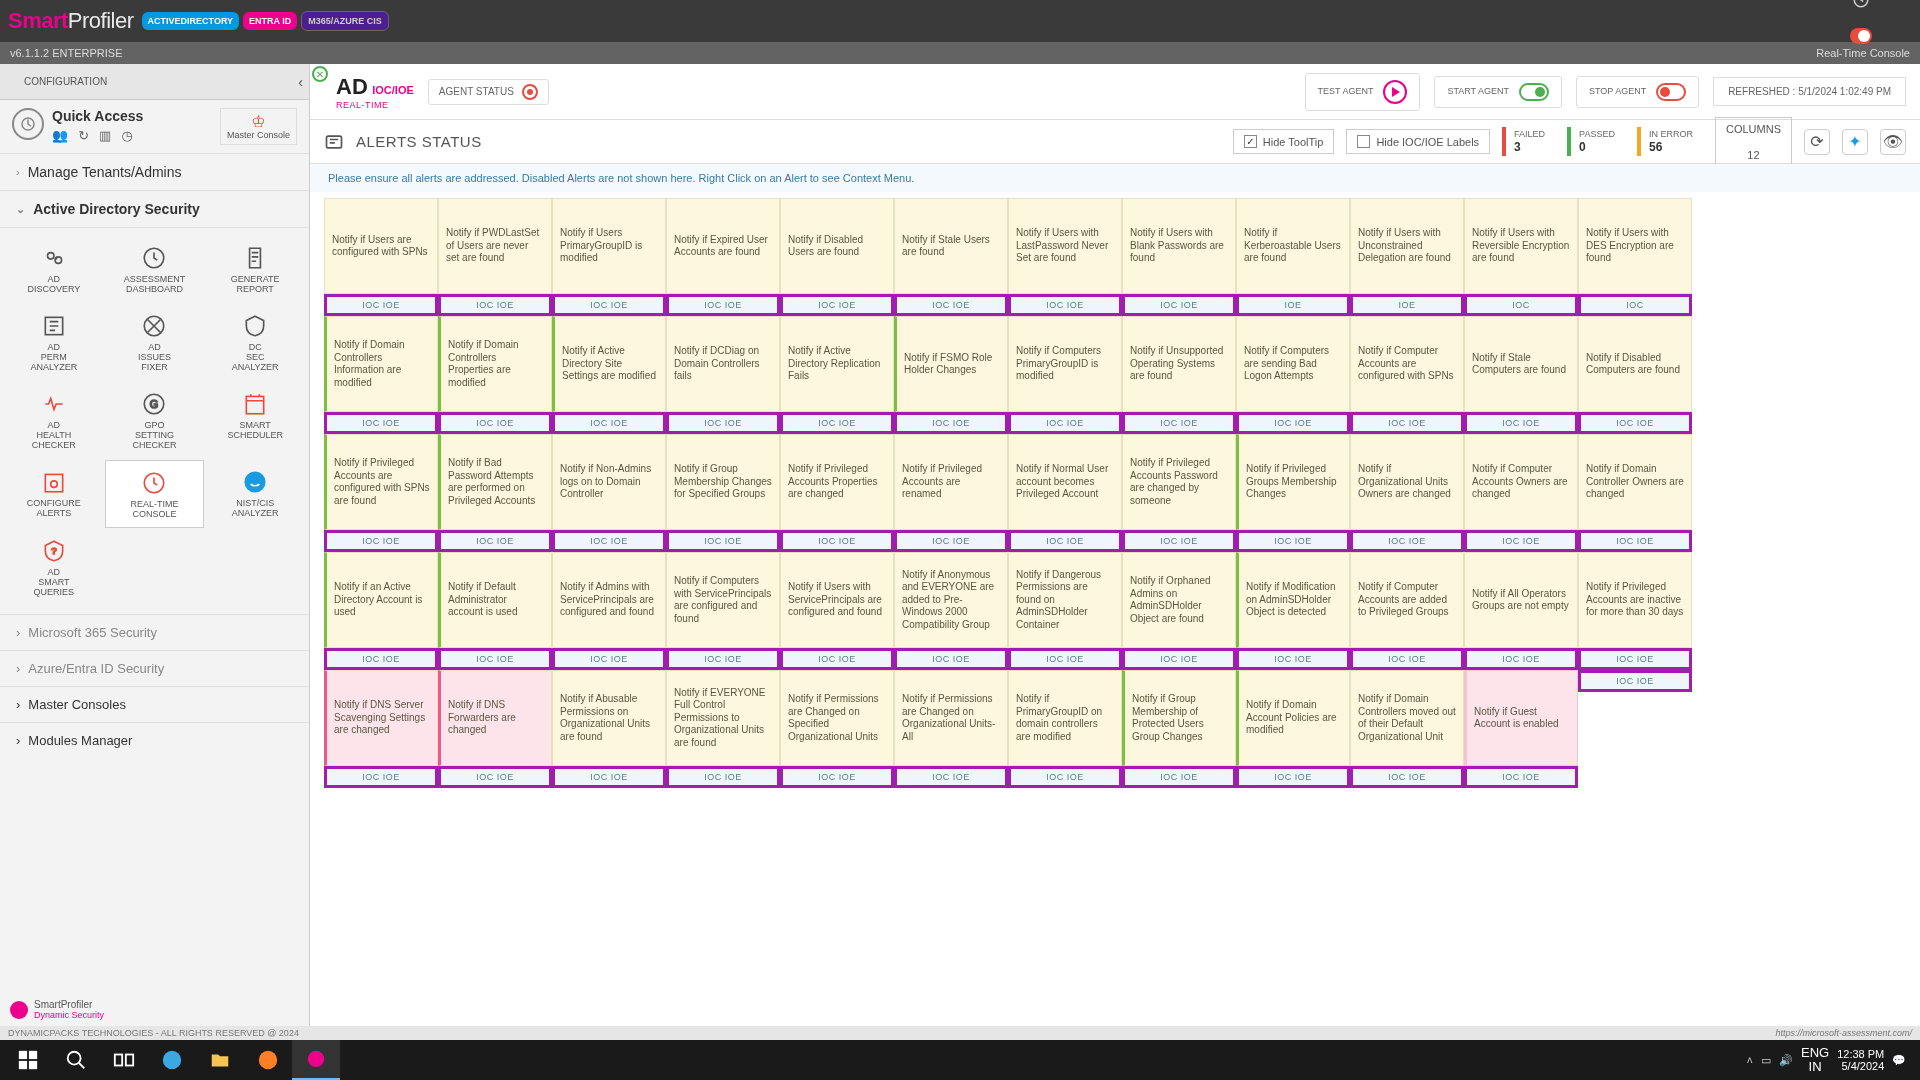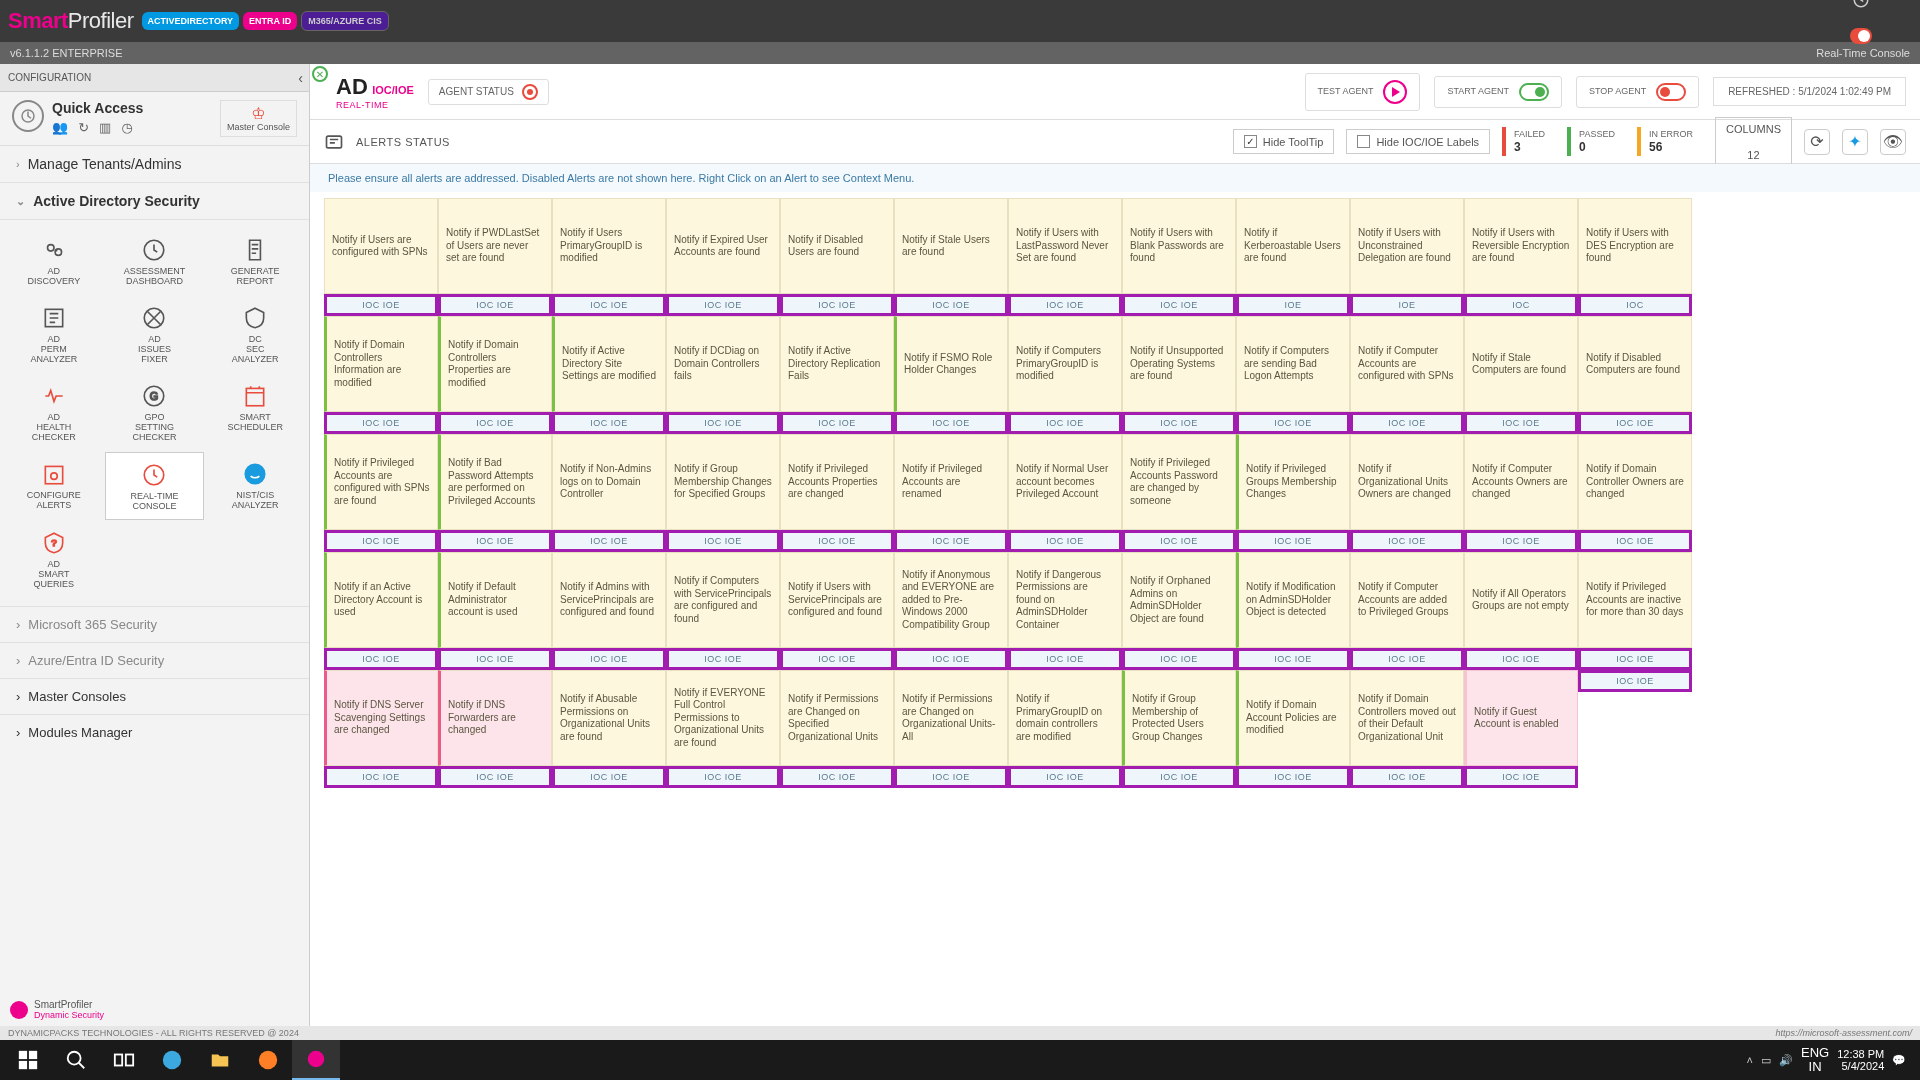--- a/index.html
+++ b/index.html
@@ -30,21 +30,21 @@
 
 
 .verbar { height:22px; background:#636363; color:#ddd; font-size:11px; display:flex; align-items:center; padding:0 10px; }
 .verbar-right { margin-left:auto; font-size:11px; }
 
 
 .main { display:flex; height:calc(1080px - 42px - 22px - 14px - 40px); }
 
 
 .sidebar { width:310px; background:#f3f3f3; border-right:1px solid #ccc; display:flex; flex-direction:column; }
-.config-hdr { height:28px; background:#e6e6e6; border-bottom:1px solid #ccc; display:flex; align-items:center; padding:0 8px; font-size:10px; color:#555; position:relative; }
+.config-hdr { height:36px; background:#e6e6e6; border-bottom:1px solid #ccc; display:flex; align-items:center; padding:0 24px; font-size:10px; color:#555; position:relative; }
 .config-hdr .collapse { position:absolute; right:6px; font-size:14px; color:#555; cursor:pointer; }
 .quick-access { padding:8px 12px; border-bottom:1px solid #ddd; display:flex; align-items:flex-start; gap:8px; }
 .qa-icon { width:32px; height:32px; border:2px solid #888; border-radius:50%; display:flex; align-items:center; justify-content:center; }
 .qa-icon svg { width:18px; height:18px; stroke:#888; fill:none; stroke-width:2; }
 .qa-text { flex:1; }
 .qa-title { font-size:14px; font-weight:600; color:#333; }
 .qa-icons-row { display:flex; gap:10px; margin-top:4px; }
 .qa-icons-row span { font-size:13px; color:#666; }
 .master-console-btn { border:1px solid #ddd; padding:4px 6px; text-align:center; font-size:9px; color:#555; line-height:1.1; }
 .master-console-btn .mc-icon { color:#e74c3c; font-size:16px; }
@@ -85,21 +85,21 @@
 .agent-btn .play::after { content:""; border-left:8px solid #ec008c; border-top:5px solid transparent; border-bottom:5px solid transparent; margin-left:2px; }
 .agent-btn .tog { width:30px; height:18px; border:2px solid #4caf50; border-radius:10px; position:relative; }
 .agent-btn .tog::after { content:""; position:absolute; width:10px; height:10px; background:#4caf50; border-radius:50%; top:2px; right:2px; }
 .agent-btn .tog.red { border-color:#e74c3c; }
 .agent-btn .tog.red::after { background:#e74c3c; left:2px; right:auto; }
 .refreshed { border:1px solid #ddd; border-radius:0; padding:8px 14px; font-size:10px; color:#666; }
 
 
 .alerts-row { height:44px; border-bottom:1px solid #ddd; display:flex; align-items:center; padding:0 14px; gap:12px; }
 .alerts-row .al-icon { width:20px; height:20px; }
-.alerts-row .al-title { font-size:11px; color:#555; letter-spacing:0.5px; }
+.alerts-row .al-title { font-size:15px; color:#555; letter-spacing:0.5px; }
 .alerts-row .spacer { flex:1; }
 .chk-box { border:1px solid #ccc; padding:5px 10px; font-size:11px; color:#555; display:flex; align-items:center; gap:6px; cursor:pointer; }
 .chk { width:13px; height:13px; border:1px solid #888; display:inline-flex; align-items:center; justify-content:center; font-size:10px; color:#333; }
 .stat-pill { border-left:4px solid; padding:2px 10px 2px 8px; font-size:9px; color:#666; line-height:1.2; }
 .stat-pill .v { font-size:12px; font-weight:600; color:#333; }
 .sp-fail { border-color:#e74c3c; }
 .sp-pass { border-color:#4caf50; }
 .sp-err { border-color:#f6a623; }
 .cols-box { border:1px solid #ccc; padding:5px 10px; font-size:11px; color:#555; display:flex; align-items:center; gap:14px;flex-direction:column; }
 .round-icon { width:26px; height:26px; border:1px solid #ccc; border-radius:4px; display:flex; align-items:center; justify-content:center; cursor:pointer; color:#555; }

